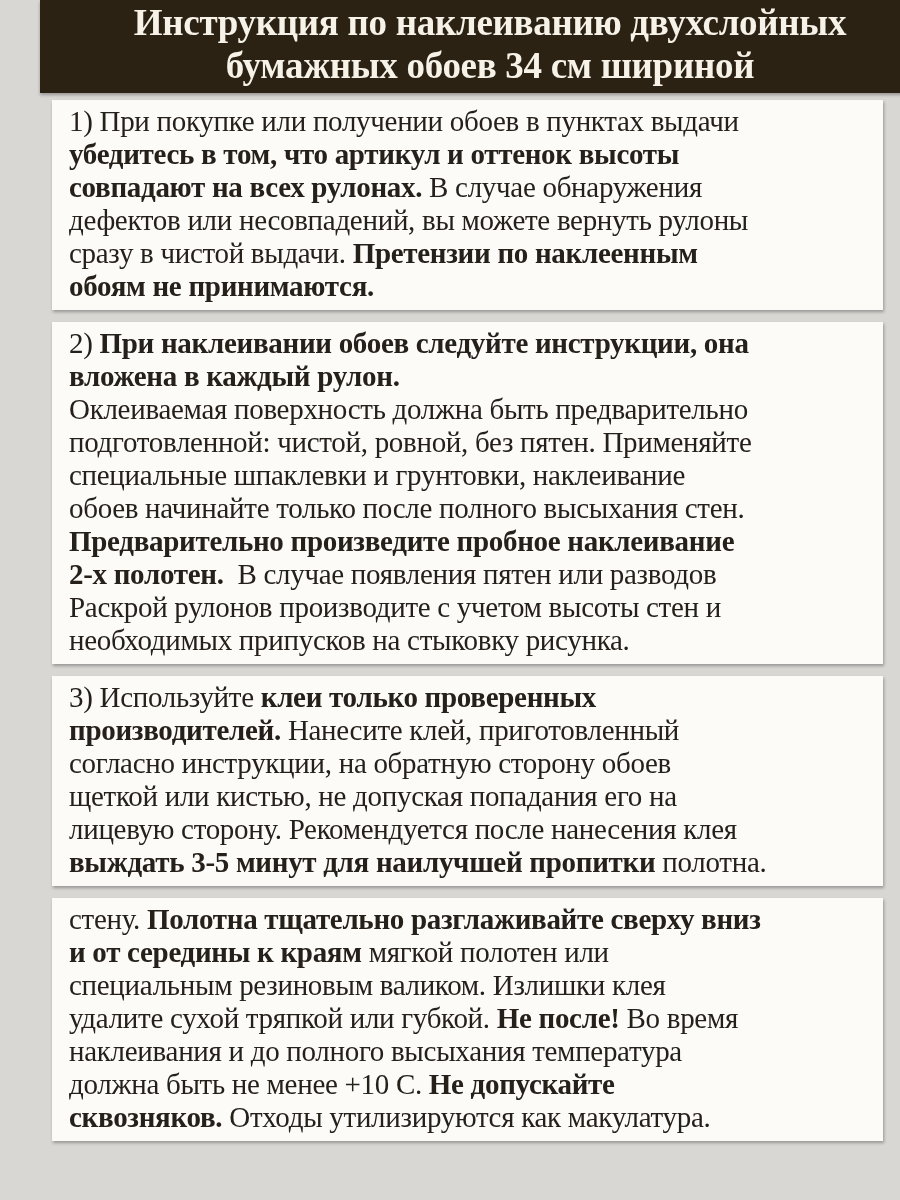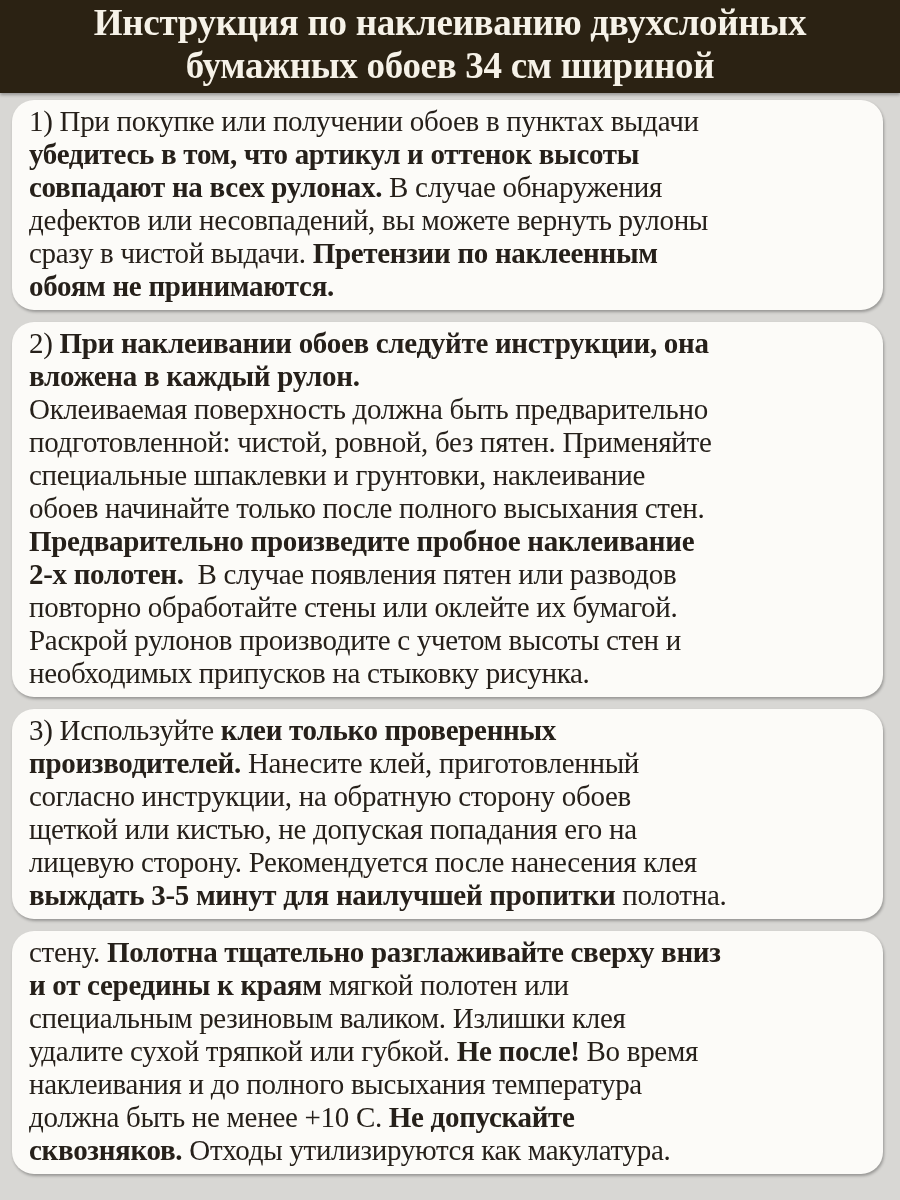--- a/index.html
+++ b/index.html
@@ -2,21 +2,21 @@
 <html lang="ru"><head>
 <meta charset="utf-8">
 <style>
   * { margin: 0; padding: 0; box-sizing: border-box; }
   html, body {
     width: 900px; height: 1200px;
     overflow: hidden;
     background: #d8d7d4;
     font-family: "Liberation Serif", "DejaVu Serif", serif;
   }
-  .page { width: 900px; height: 1200px; position: relative; }
+  .page { width: 900px; height: 1200px; position: relative; padding-left: 40px; }
 
   .header {
     width: 900px;
     background: #2b2213;
     color: #f6f2e8;
     text-align: center;
     padding: 1px 0 6px 0;
     box-shadow: 0 2px 3px rgba(0,0,0,0.3);
     position: relative;
     z-index: 2;
@@ -29,21 +29,20 @@
     white-space: nowrap;
   }
 
   .card {
     background: #fcfbf8;
     margin: 12px 17px 0 12px;
     padding: 5px 12px 7px 17px;
     box-shadow: 1px 2px 3px rgba(0,0,0,0.3);
     overflow: hidden;
     color: #26201a;
-    border-radius: 22px;
   }
   .card:first-of-type { margin-top: 7px; }
 
   .line {
     font-size: 29px;
     line-height: 33px;
     letter-spacing: -0.3px;
     white-space: pre;
   }
   .line .b { font-weight: bold; }
@@ -69,21 +68,20 @@
       </section>
     <section class="card">
         <div class="line"><span>2) </span><span class="b">При наклеивании обоев следуйте инструкции, она</span></div>
         <div class="line"><span class="b">вложена в каждый рулон.</span></div>
         <div class="line"><span>Оклеиваемая поверхность должна быть предварительно</span></div>
         <div class="line"><span>подготовленной: чистой, ровной, без пятен. Применяйте</span></div>
         <div class="line"><span>специальные шпаклевки и грунтовки, наклеивание</span></div>
         <div class="line"><span>обоев начинайте только после полного высыхания стен.</span></div>
         <div class="line"><span class="b">Предварительно произведите пробное наклеивание</span></div>
         <div class="line"><span class="b">2-х полотен.</span><span>  В случае появления пятен или разводов</span></div>
-        <div class="line"><span>повторно обработайте стены или оклейте их бумагой.</span></div>
         <div class="line"><span>Раскрой рулонов производите с учетом высоты стен и</span></div>
         <div class="line"><span>необходимых припусков на стыковку рисунка.</span></div>
       </section>
     <section class="card">
         <div class="line"><span>3) Используйте </span><span class="b">клеи только проверенных</span></div>
         <div class="line"><span class="b">производителей.</span><span> Нанесите клей, приготовленный</span></div>
         <div class="line"><span>согласно инструкции, на обратную сторону обоев</span></div>
         <div class="line"><span>щеткой или кистью, не допуская попадания его на</span></div>
         <div class="line"><span>лицевую сторону. Рекомендуется после нанесения клея</span></div>
         <div class="line"><span class="b">выждать 3-5 минут для наилучшей пропитки</span><span> полотна.</span></div>

